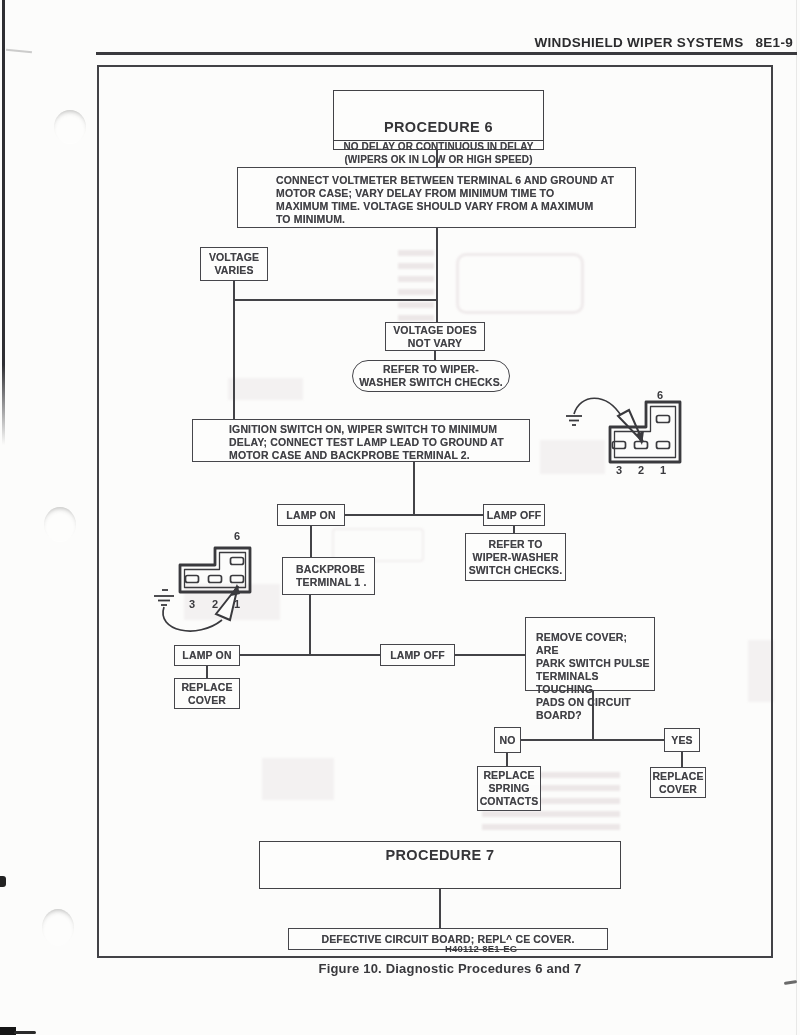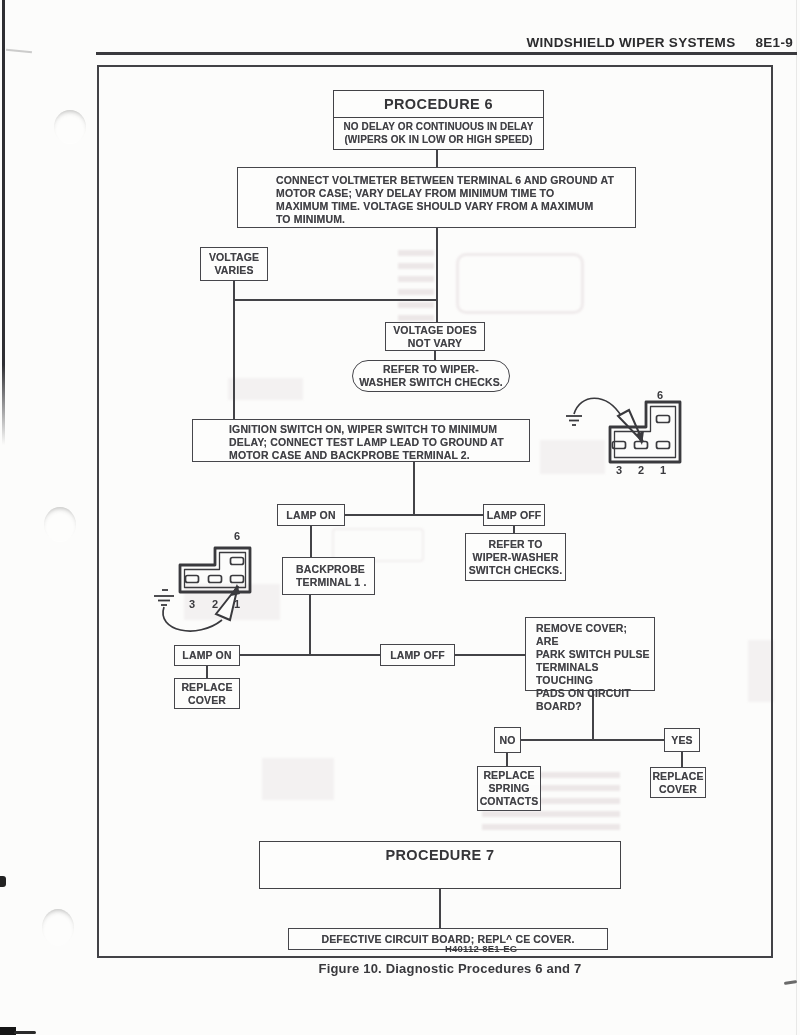--- a/index.html
+++ b/index.html
@@ -13,21 +13,21 @@
   .mark-bl2{position:absolute;left:14px;top:1031px;width:22px;height:3px;background:#2a2a2a;border-radius:2px;}
   .mark-lm{position:absolute;left:0;top:876px;width:6px;height:11px;background:#222;border-radius:0 3px 3px 0;}
   .mark-br{position:absolute;left:784px;top:981px;width:13px;height:3px;background:#6a6a6a;
            border-radius:2px;transform:rotate(-8deg);}
   .mark-tl{position:absolute;left:6px;top:50px;width:26px;height:2px;background:rgba(60,60,60,0.25);transform:rotate(6deg);}
   
   .hole{position:absolute;border-radius:50%;background:#fdfdfc;
         box-shadow:inset 0 4px 5px -3px rgba(70,70,70,0.38), inset 0 -2px 3px -2px rgba(255,255,255,0.9);}
   
   .hdr{position:absolute;top:35px;right:7px;font-weight:bold;font-size:13.5px;letter-spacing:.3px;color:#2c2c2e;}
-  .hdr .num{margin-left:20px;}
+  .hdr .num{margin-left:12px;}
   .hdr-rule{position:absolute;left:96px;right:3px;top:52px;height:2.5px;background:#3a3a3e;}
   
   .frame{position:absolute;left:97px;top:65px;width:676px;height:893px;border:2px solid #424246;box-sizing:border-box;}
   
   .fbox{position:absolute;border:1.6px solid #46464b;background:rgba(253,253,252,0.93);
         display:flex;align-items:center;justify-content:center;text-align:center;
         font-weight:bold;font-size:10.5px;line-height:13px;letter-spacing:.15px;color:#414146;
         white-space:pre-line;box-sizing:border-box;
         text-shadow:0 0 .4px rgba(65,65,70,.55);}
   .fbox.left{align-items:flex-start;justify-content:flex-start;text-align:left;}
@@ -84,21 +84,21 @@
   <div class="ghost g-block" style="left:748px;top:640px;width:26px;height:62px;"></div>
 
   <div class="hdr">
     <span>WINDSHIELD WIPER SYSTEMS</span><span class="num">8E1-9</span>
   </div>
   <div class="hdr-rule"></div>
 
   <div class="frame"></div>
 
   <div class="proc" style="left:333px;top:90px;width:211px;height:60px;">
-    <div class="ttl" style="height:26px;">PROCEDURE 6</div>
+    <div class="ttl" style="height:26px;margin-top:23px;">PROCEDURE 6</div>
     <div class="sub">NO DELAY OR CONTINUOUS IN DELAY
 (WIPERS OK IN LOW OR HIGH SPEED)</div>
   </div>
 
   <div class="ln v" style="left:436px;top:150px;height:17px;"></div>
   <div class="ln v" style="left:436px;top:228px;height:94px;"></div>
   <div class="ln v" style="left:233px;top:281px;height:138px;"></div>
   <div class="ln h" style="left:233px;top:299px;width:205px;"></div>
   <div class="ln v" style="left:434px;top:351px;height:9px;"></div>
   <div class="ln v" style="left:413px;top:462px;height:53px;"></div>
@@ -141,21 +141,21 @@
 WIPER-WASHER
 SWITCH CHECKS.</div>
 
   <div class="fbox left" style="left:282px;top:557px;width:93px;height:38px;padding:5px 4px 0 13px;">BACKPROBE
 TERMINAL 1 .</div>
 
   <div class="fbox" style="left:174px;top:645px;width:66px;height:21px;">LAMP ON</div>
 
   <div class="fbox" style="left:380px;top:644px;width:75px;height:22px;">LAMP OFF</div>
 
-  <div class="fbox left" style="left:525px;top:617px;width:130px;height:74px;padding:4px 4px 0 10px;">REMOVE COVER; ARE
+  <div class="fbox left" style="left:525px;top:617px;width:130px;height:74px;padding:13px 4px 0 10px;">REMOVE COVER; ARE
 PARK SWITCH PULSE
 TERMINALS TOUCHING
 PADS ON CIRCUIT
 BOARD?</div>
 
   <div class="fbox" style="left:174px;top:678px;width:66px;height:31px;">REPLACE
 COVER</div>
 
   <div class="fbox" style="left:494px;top:727px;width:27px;height:26px;">NO</div>
 

